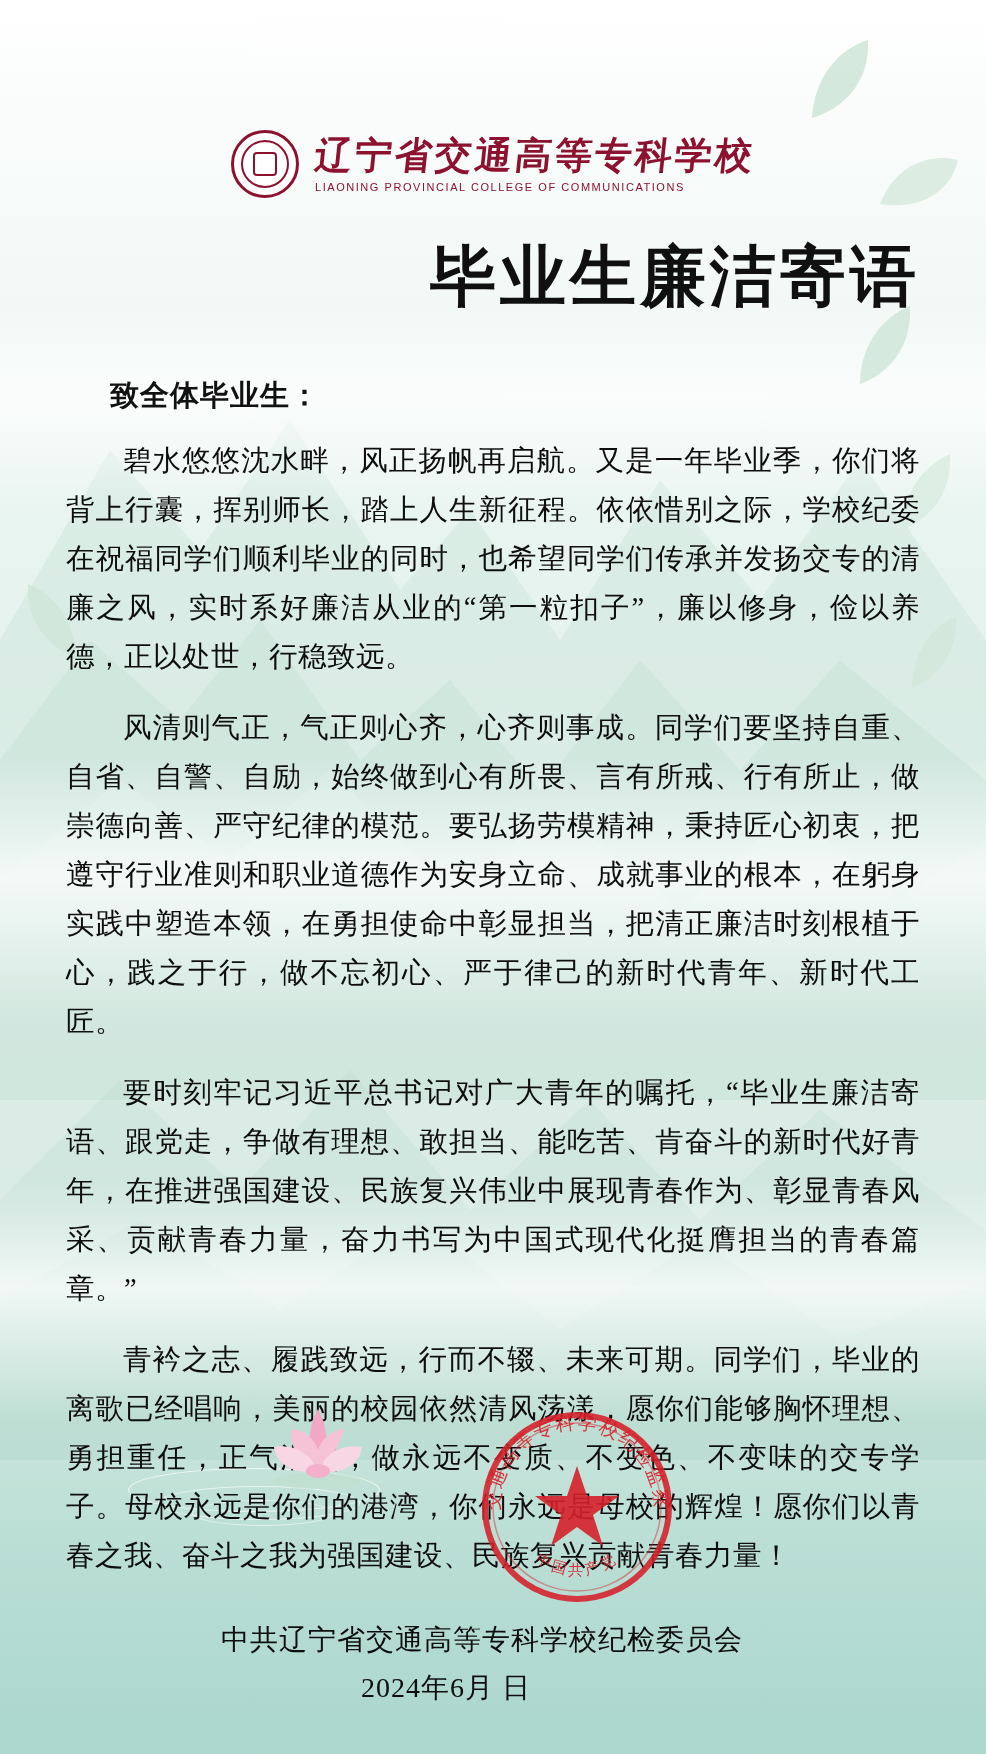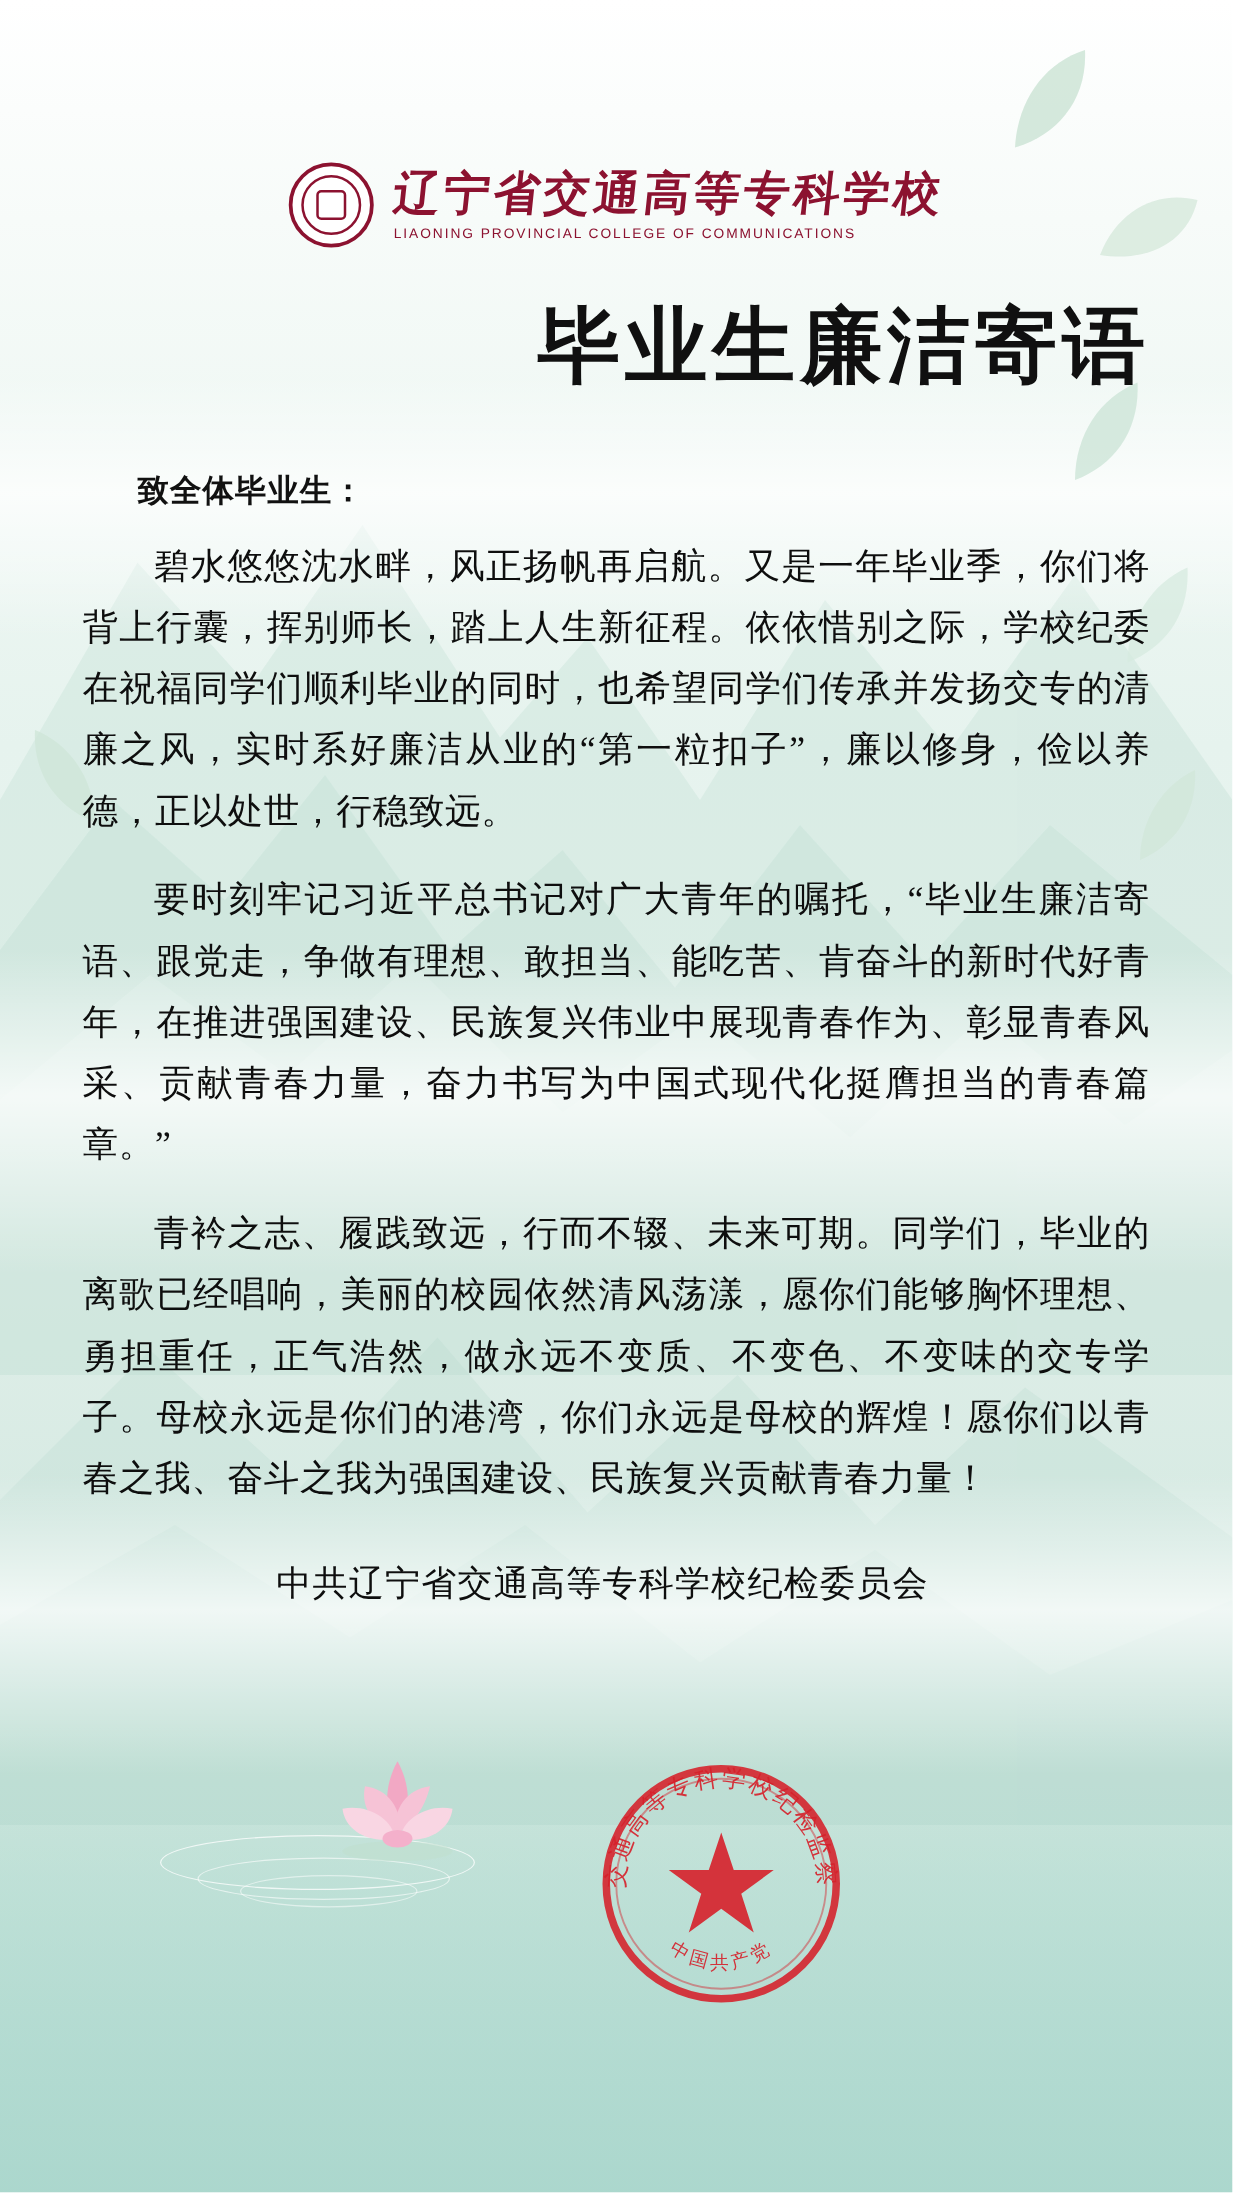--- a/index.html
+++ b/index.html
@@ -125,21 +125,21 @@
     font-weight: bold;
     font-size: 66px;
     color: #101010;
     letter-spacing: 4px;
     margin-top: 34px;
   }
 
   .salutation {
     font-family: Liberation Mono, monospace;
     font-weight: bold;
-    font-size: 25px;
+    font-size: 29px;
     color: #111;
     margin-top: 54px;
     margin-left: 44px;
     letter-spacing: 1px;
   }
 
   .body-text {
     margin-top: 20px;
     font-family: "Liberation Serif", "DejaVu Serif", serif;
     font-size: 28.5px;
@@ -269,26 +269,28 @@
         <div class="logo-en">LIAONING PROVINCIAL COLLEGE OF COMMUNICATIONS</div>
       </div>
     </div>
 
     <h1 class="title">毕业生廉洁寄语</h1>
 
     <div class="salutation">致全体毕业生：</div>
 
     <div class="body-text">
       <p>碧水悠悠沈水畔，风正扬帆再启航。又是一年毕业季，你们将背上行囊，挥别师长，踏上人生新征程。依依惜别之际，学校纪委在祝福同学们顺利毕业的同时，也希望同学们传承并发扬交专的清廉之风，实时系好廉洁从业的“第一粒扣子”，廉以修身，俭以养德，正以处世，行稳致远。</p>
+      <p>风清则气正，气正则心齐，心齐则事成。同学们要坚持自重、自省、自警、自励，始终做到心有所畏、言有所戒、行有所止，做崇德向善、严守纪律的模范。要弘扬劳模精神，秉持匠心初衷，把遵守行业准则和职业道德作为安身立命、成就事业的根本，在躬身实践中塑造本领，在勇担使命中彰显担当，把清正廉洁时刻根植于心，践之于行，做不忘初心、严于律己的新时代青年、新时代工匠。</p>
       <p>要时刻牢记习近平总书记对广大青年的嘱托，“毕业生廉洁寄语、跟党走，争做有理想、敢担当、能吃苦、肯奋斗的新时代好青年，在推进强国建设、民族复兴伟业中展现青春作为、彰显青春风采、贡献青春力量，奋力书写为中国式现代化挺膺担当的青春篇章。”</p>
       <p>青衿之志、履践致远，行而不辍、未来可期。同学们，毕业的离歌已经唱响，美丽的校园依然清风荡漾，愿你们能够胸怀理想、勇担重任，正气浩然，做永远不变质、不变色、不变味的交专学子。母校永远是你们的港湾，你们永远是母校的辉煌！愿你们以青春之我、奋斗之我为强国建设、民族复兴贡献青春力量！</p>
     </div>
 
     <div class="signature">
       <div>中共辽宁省交通高等专科学校纪检委员会</div>
+      <div class="sig-date">2024年6月  日</div>
     </div>
 
   </div>
 
   <div class="stamp">
     <svg width="206" height="206" viewBox="0 0 206 206" aria-hidden="true">
       <defs>
         <path id="sealArcTop" d="M 25,103 A 78,78 0 0 1 181,103"></path>
         <path id="sealArcBottom" d="M 35,103 A 68,68 0 0 0 171,103"></path>
       </defs>

